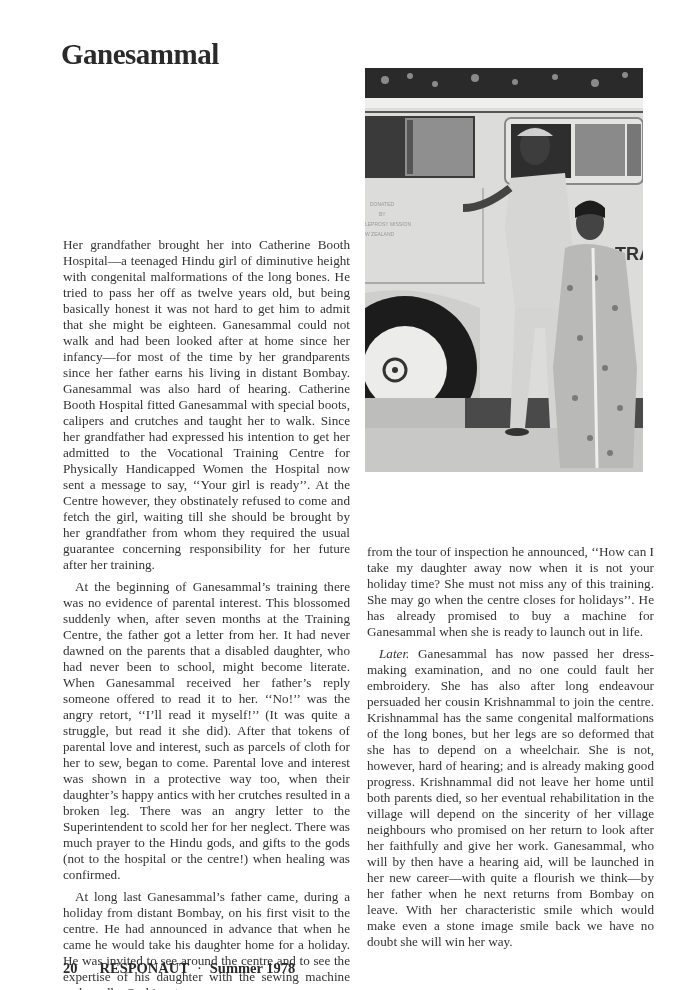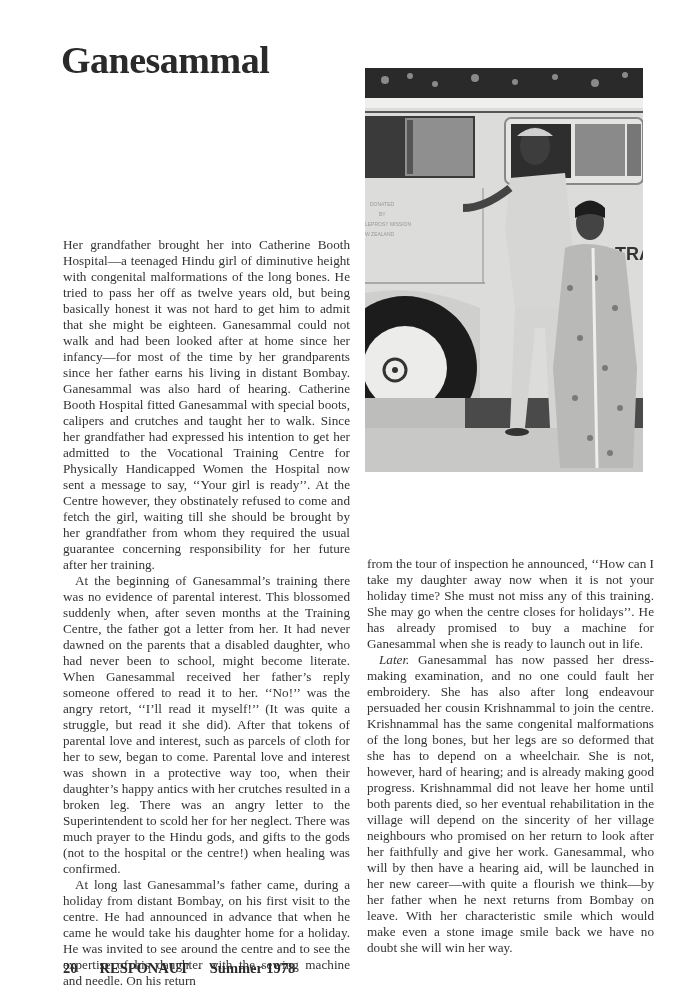--- a/index.html
+++ b/index.html
@@ -1,25 +1,25 @@
 <!DOCTYPE html>
 <html><head>
 <meta charset="utf-8">
 <style>
   html, body { margin:0; padding:0; }
   body { width:690px; height:990px; background:#ffffff; position:relative; overflow:hidden;
          font-family:"Liberation Serif","DejaVu Serif",serif; color:#2b2b2b; }
-  .title { position:absolute; left:61px; top:38px; margin:0; font-size:38px; font-weight:bold;
+  .title { position:absolute; left:61px; top:38px; margin:0; font-size:29px; font-weight:bold;
            letter-spacing:-0.5px; color:#2a2a2a; font-family:"Liberation Serif",serif; }
   .col { position:absolute; width:287px; font-size:13.2px; line-height:16px; text-align:justify;
          hyphens:manual; color:#333; }
   .col-left { left:63px; top:237px; }
-  .col-right { left:367px; top:556px; }
+  .col-right { left:367px; top:544px; }
   .col p { margin:0; }
-  .col p.indent { text-indent:12px; }
+  .col p.indent { text-indent:12px;margin-top:6px; }
   .col em { }
   .photo { position:absolute; left:365px; top:68px; width:278px; height:404px; overflow:hidden;
            background:#d8d8d6; }
   .footer { position:absolute; left:63px; top:932px; font-size:14.5px; font-weight:bold; color:#2a2a2a;margin-top:28px; }
   .footer span { display:inline-block; }
   .pg { margin-right:22px; }
   .dot { margin:0 8px; font-weight:normal; }
 </style>
 </head>
 <body>

